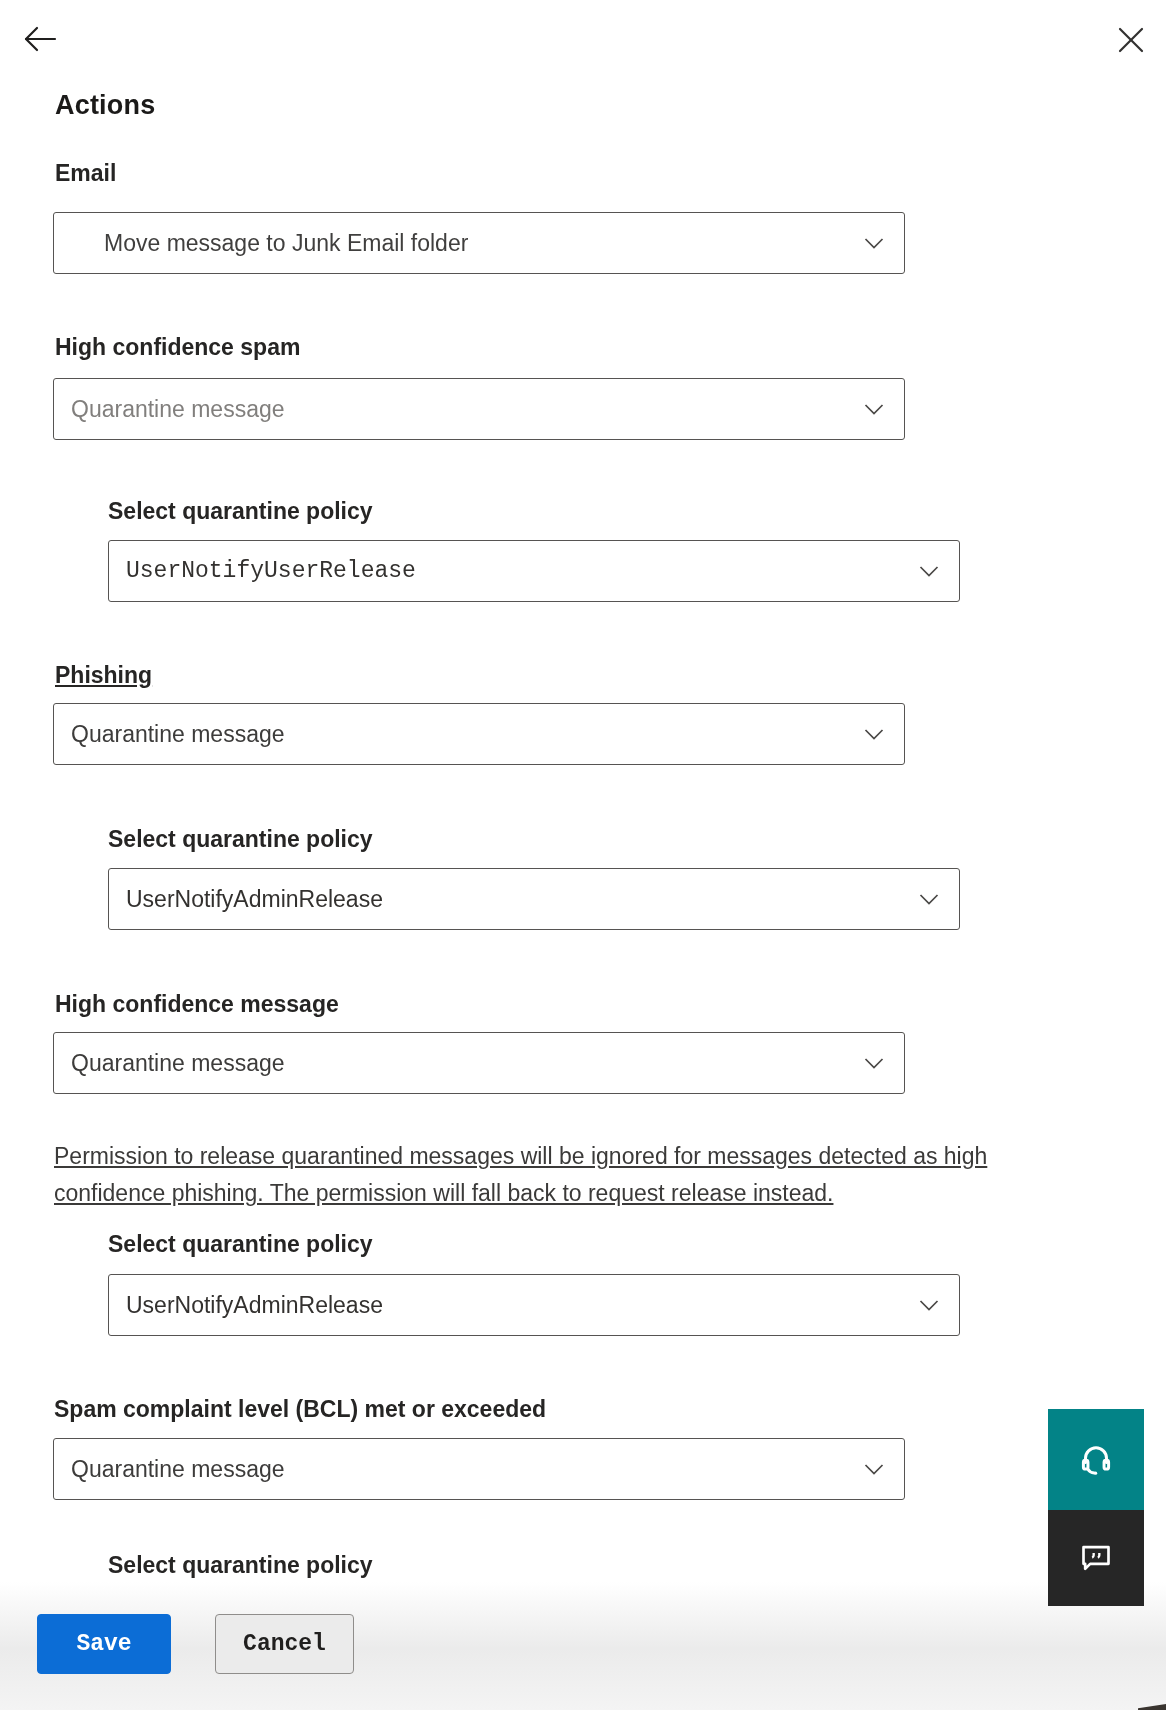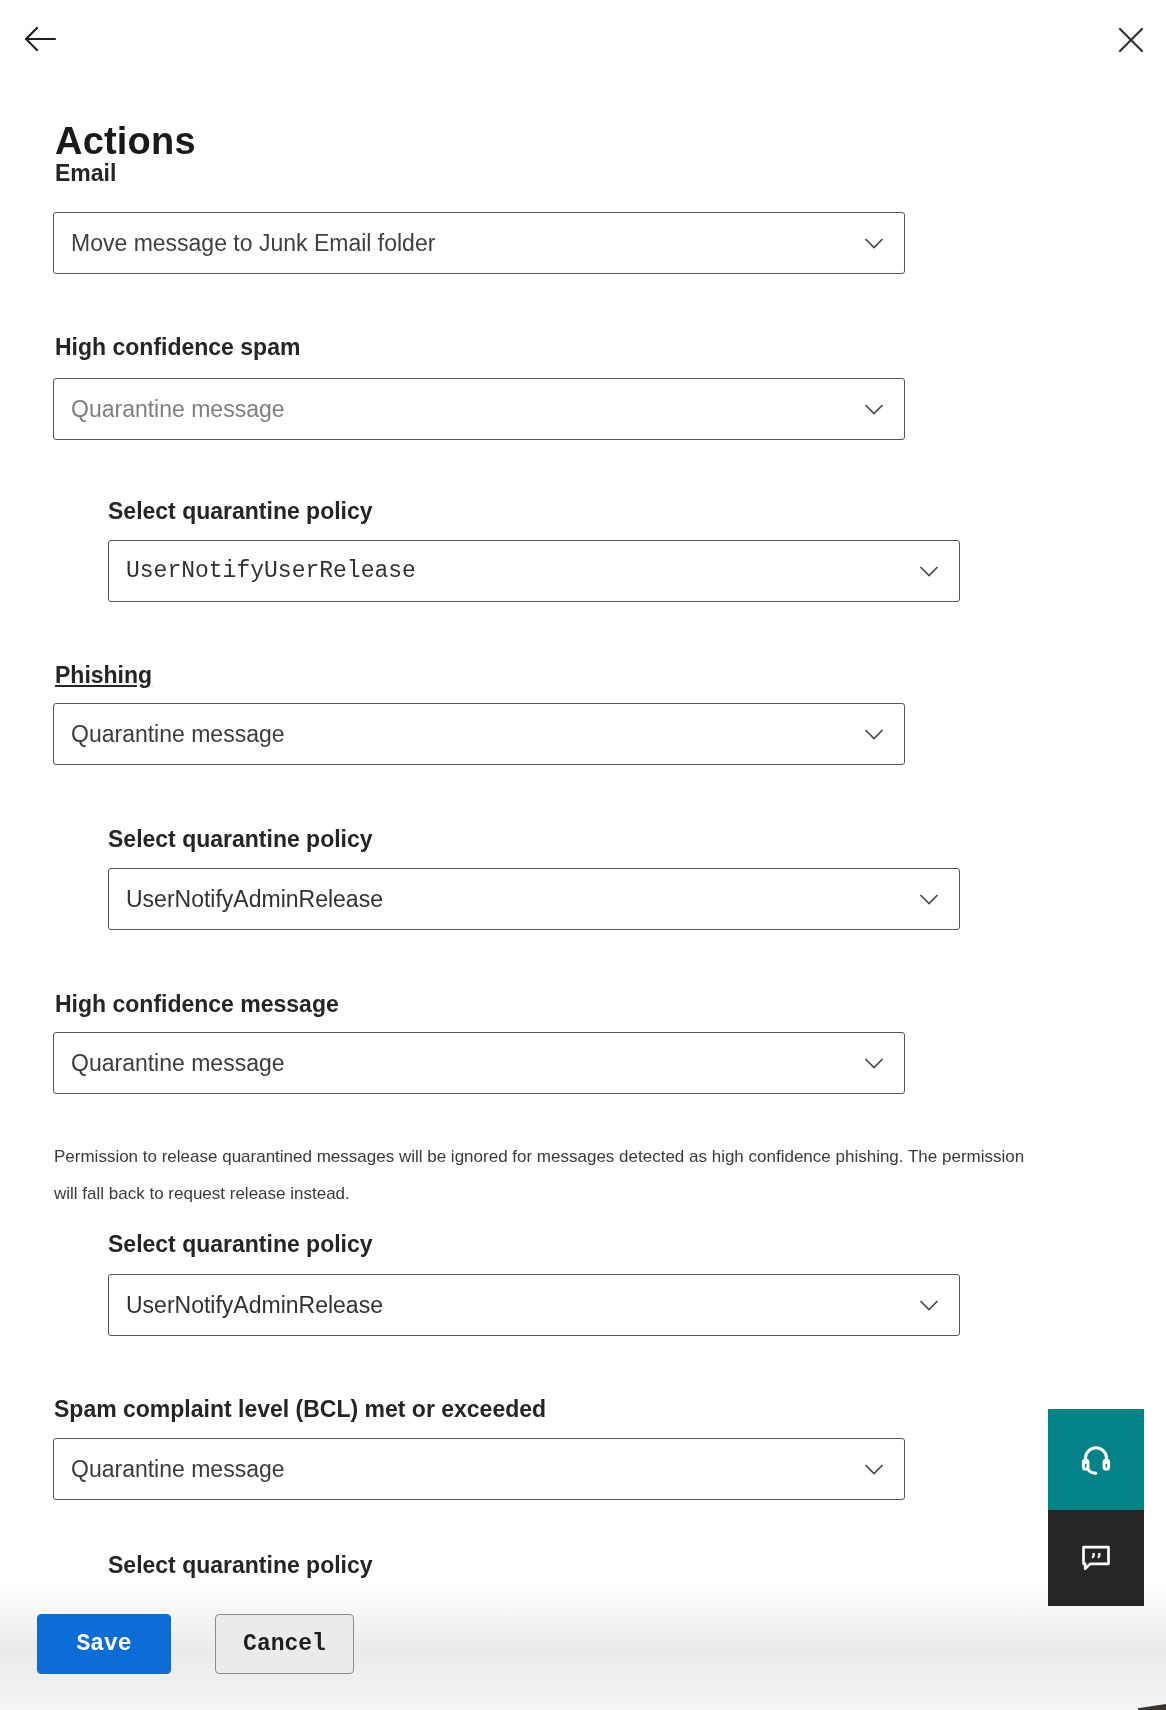--- a/index.html
+++ b/index.html
@@ -16,35 +16,35 @@
   }
   *{margin:0;padding:0;box-sizing:border-box;}
   html,body{width:1166px;height:1710px;overflow:hidden;background:#fff;}
   body{font-family:"Liberation Sans", sans-serif;color:var(--label);}
   .canvas{position:absolute;top:0;left:0;width:1166px;height:1710px;background:#fff;}
 
   .icon-btn{position:absolute;background:none;border:none;cursor:pointer;padding:0;line-height:0;}
   .back-btn{left:22px;top:22px;width:36px;height:34px;}
   .close-btn{left:1114px;top:24px;width:34px;height:32px;}
 
-  .page-title{position:absolute;left:55px;top:90px;font-size:38px;font-weight:700;color:#1b1a19;letter-spacing:.2px;margin-top:30px;}
+  .page-title{position:absolute;left:55px;top:90px;font-size:27px;font-weight:700;color:#1b1a19;letter-spacing:.2px;}
 
   .field-label{position:absolute;font-size:23px;font-weight:600;color:var(--label);white-space:nowrap;}
 
   .dropdown{position:absolute;width:852px;height:62px;border:1.5px solid var(--border);border-radius:3px;background:#fff;
             display:flex;align-items:center;padding:0 52px 0 17px;cursor:pointer;}
   .dropdown .val{font-size:23px;color:var(--value);white-space:nowrap;overflow:hidden;}
   .dropdown .chev{position:absolute;right:18px;top:50%;transform:translateY(-50%);line-height:0;}
   .dropdown.main{left:53px;}
   .dropdown.indent{left:108px;}
-  .val.first{color:var(--value-first);}
+  .val.first{color:var(--value-first);margin-left:33px;}
   .val.muted{color:var(--muted);}
   .val.policy{color:var(--value-policy);}
 
-  .note{position:absolute;left:54px;top:1138px;width:992px;font-size:17px;line-height:37px;color:var(--note);}
+  .note{position:absolute;left:54px;top:1138px;width:992px;font-size:23px;line-height:37px;color:var(--note);text-decoration:underline;}
 
   .cut-label-wrap{position:absolute;left:108px;top:1552px;height:30px;overflow:hidden;}
 
   .footer{position:absolute;left:0;top:1582px;width:1166px;height:128px;
           background:linear-gradient(180deg,#ffffff 0%,#ebebeb 52%,#f4f4f4 100%);}
   .btn{position:absolute;top:1614px;height:60px;border-radius:4px;font-family:Liberation Mono, monospace;
        font-size:23px;font-weight:600;cursor:pointer;}
   .btn-save{left:37px;width:134px;background:var(--accent);border:1px solid var(--accent);color:#fff;}
   .btn-cancel{left:192px;width:139px;background:#ebebeb;border:1px solid #8f8d8b;color:#201f1e;margin-left:23px;}
 

